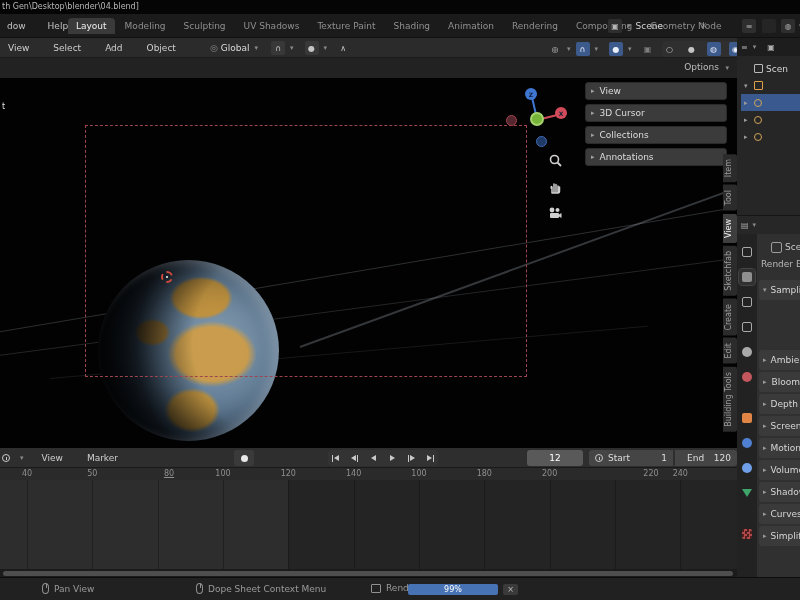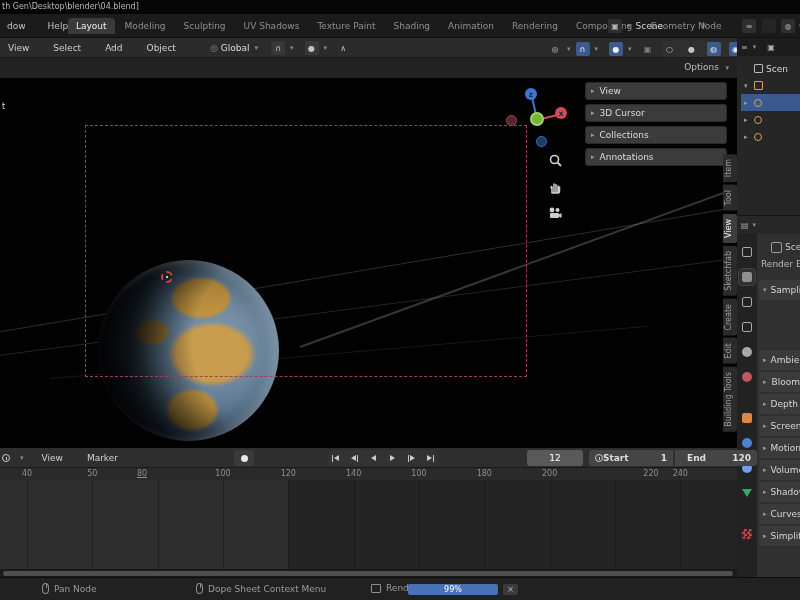--- a/index.html
+++ b/index.html
@@ -99,21 +99,21 @@
   #tl-body { position:absolute; left:0; top:32px; width:737px; height:89px; background:#242424; }
   #tl-range { position:absolute; left:0; top:0; width:288px; height:89px; background:#2d2d2d; }
   .gridline { position:absolute; top:0; width:1px; height:89px; background:rgba(0,0,0,.28); }
   #tl-scroll { position:absolute; left:3px; top:123px; width:730px; height:5px; background:#4e4e4e; border-radius:3px; }
   .pb-btn { width:11px; height:14px; display:flex; align-items:center; justify-content:center; gap:1px; }
   .tri-l { width:0; height:0; border-top:3.5px solid transparent; border-bottom:3.5px solid transparent; border-right:5px solid #c9c9c9; }
   .tri-r { width:0; height:0; border-top:3.5px solid transparent; border-bottom:3.5px solid transparent; border-left:5px solid #c9c9c9; }
   .pbar { width:1.5px; height:7px; background:#c9c9c9; }
   #frame-field { position:absolute; left:527px; top:2px; width:56px; height:16px; background:#595959; border-radius:3px; color:#fff; display:flex; align-items:center; justify-content:center; }
   #range-group { position:absolute; left:589px; top:2px; height:16px; display:flex; }
-  .range-seg { background:#454545; height:16px; display:flex; align-items:center; padding:0 6px; color:#dedede;font-weight:bold; }
+  .range-seg { background:#454545; height:16px; display:flex; align-items:center; padding:0 6px; gap:5px; color:#dedede; }
   .clock { width:8px; height:8px; border:1px solid #c9c9c9; border-radius:50%; position:relative; }
   .clock:after { content:''; position:absolute; left:3px; top:1.5px; width:1px; height:3px; background:#c9c9c9; }
 
   
   #statusbar { left:0; top:577px; width:800px; height:23px; background:#212121; border-top:1px solid #0d0d0d; color:#9a9a9a; }
   .mouse-icon { width:7px; height:11px; border:1px solid #919191; border-radius:3.5px/4.5px; position:relative; flex:none; }
   .mouse-icon:after { content:''; position:absolute; left:2.5px; top:0; width:1px; height:4px; background:#919191; }
   #progressbar { position:absolute; left:408px; top:6px; width:90px; height:11px; border-radius:2px; display:flex; align-items:center; justify-content:center; color:#fff; font-size:8px; }
   #render-cancel { position:absolute; left:503px; top:6px; width:15px; height:11px; background:#3a3a3a; border-radius:2px; display:flex; align-items:center; justify-content:center; color:#bbb; font-size:8px; }
 </style>
@@ -438,30 +438,30 @@
         </div>
       <div id="frame-field">
           <span>12</span>
         </div>
       <div id="range-group">
         <div class="range-seg" style="border-radius:3px 0 0 3px; width:84px;">
           <span class="clock"></span>
           <span>Start</span>
           <span style="margin-left:auto;">1</span>
         </div>
-        <div class="range-seg" style="border-radius:0 3px 3px 0; width:82px; margin-left:2px;padding-left:12px;">
+        <div class="range-seg" style="border-radius:0 3px 3px 0; width:62px; margin-left:2px;padding-left:12px;">
           <span>End</span>
           <span style="margin-left:auto;">120</span>
         </div>
       </div>
     </div>
     <div id="tl-ruler">
         <span class="tick" style="left: 27px;">40</span>
         <span class="tick" style="left: 92.33px;">50</span>
-        <span class="tick" style="left: 142px; text-decoration: underline;">80</span>
+        <span class="tick" style="left: 169px; text-decoration: underline;">80</span>
         <span class="tick" style="left: 222.99px;">100</span>
         <span class="tick" style="left: 288.32px;">120</span>
         <span class="tick" style="left: 353.65px;">140</span>
         <span class="tick" style="left: 418.98px;">100</span>
         <span class="tick" style="left: 484.31px;">180</span>
         <span class="tick" style="left: 549.64px;">200</span>
         <span class="tick" style="left: 614.97px; margin-left: 36px;">220</span>
         <span class="tick" style="left: 680.3px;">240</span>
       </div>
     <div id="tl-body">
@@ -479,21 +479,21 @@
           <div class="gridline" style="left: 614.97px;"></div>
           <div class="gridline" style="left: 680.3px;"></div>
         </div>
     </div>
     <div id="tl-scroll"></div>
   </div>
 
   <div id="statusbar" class="abs">
     <div class="abs row" style="left:42px; top:5px; gap:5px;">
       <span class="mouse-icon"></span>
-      <span>Pan Node</span>
+      <span>Pan View</span>
     </div>
     <div class="abs row" style="left:196px; top:5px; gap:5px;">
       <span class="mouse-icon"></span>
       <span>Dope Sheet Context Menu</span>
     </div>
     <div class="abs row" style="left:371px; top:5px; gap:5px;">
       <span style="width:10px; height:9px; border:1px solid #919191; border-radius:1px; flex:none;"></span>
       <span>Render</span>
     </div>
     <div id="progressbar" style="background: rgb(71, 114, 179);">

